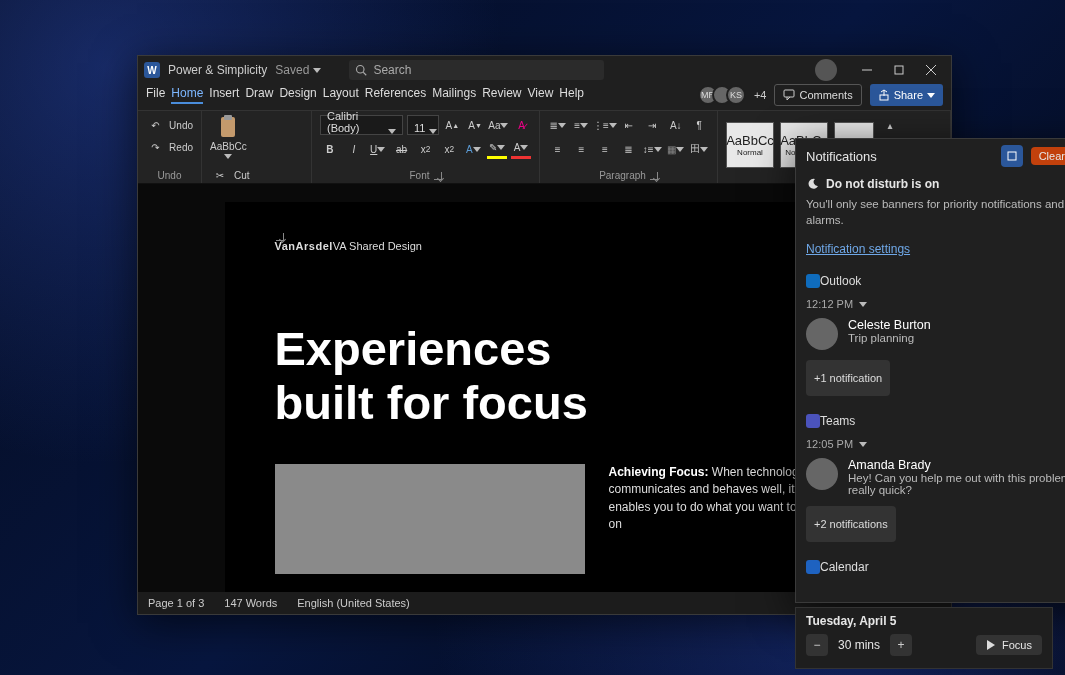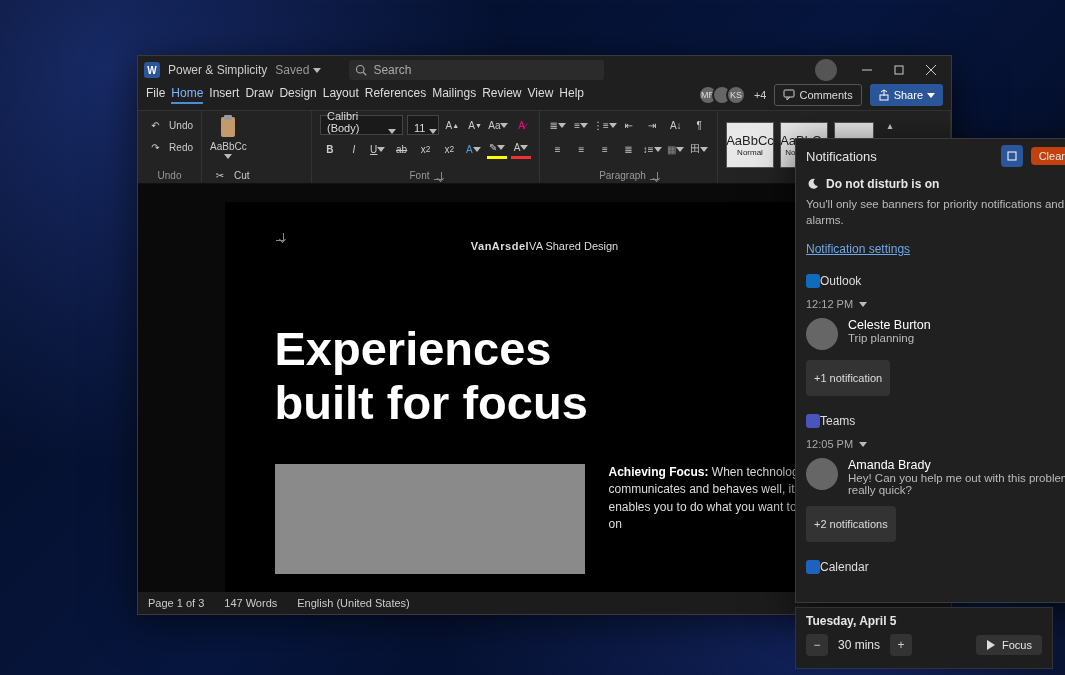--- a/index.html
+++ b/index.html
@@ -27,21 +27,21 @@
   .rgroup .label{font-size:10px;color:#999;text-align:center;padding-top:2px; display:flex;justify-content:center;gap:4px;align-items:center;}
   .rgroup .tools{display:flex;gap:6px;align-items:center;flex-wrap:wrap;}
   .rcol{display:flex;flex-direction:column;gap:2px;font-size:10px;color:#ccc;}
   .ricon{width:20px;height:20px;display:flex;align-items:center;justify-content:center;color:#ccc;}
   .fontbox{height:20px;background:#1a1a1a;border:1px solid #444;color:#ddd;font-size:11px;display:flex;align-items:flex-end;padding:0 6px;gap:4px;}
   .row{display:flex;gap:4px;align-items:center;}
   .stylecard{width:48px;height:46px;background:#e8e8e8;color:#222;border:1px solid #555;display:flex;flex-direction:column;align-items:center;justify-content:center;font-size:8px;}
   .stylecard .big{font-size:13px;}
   .docarea{flex:1;background:#0a0a0a;display:flex;justify-content:center;overflow:hidden;padding-top:18px;}
   .page{width:640px;background:#000;color:#fff;padding:38px 50px;font-family:Georgia,serif;}
-  .page .hdr{display:flex;font-size:11px;color:#ddd;font-family:'Segoe UI';justify-content:center;}
+  .page .hdr{display:flex;font-size:11px;color:#ddd;font-family:'Segoe UI';}
   .page .hdr .brand{font-weight:600;letter-spacing:.5px;}
   .page h1{font-size:47px;font-weight:700;line-height:1.15;margin-top:70px;font-family:Georgia,'Times New Roman',serif;}
   .page .cols{display:flex;gap:24px;margin-top:34px;}
   .page .imgbox{width:310px;height:110px;background:#8a8a8a;}
   .page .bodytext{flex:1;font-size:12px;color:#ddd;line-height:1.45;}
   .page .bodytext b{color:#fff;}
   .statusbar{height:22px;background:#1c1c1c;color:#ccc;font-size:11px;display:flex;align-items:center;padding:0 10px;gap:20px;}
 
   .notif { position:absolute; left:795px; top:138px; width:303px; height:465px; background:#202020; border:1px solid #3a3a3a; box-shadow:0 10px 40px rgba(0,0,0,.7); color:#e6e6e6; font-size:12px; display:flex;flex-direction:column;overflow:hidden;}
   .notif .nhead{height:34px;display:flex;align-items:center;padding:0 10px;gap:8px;}

